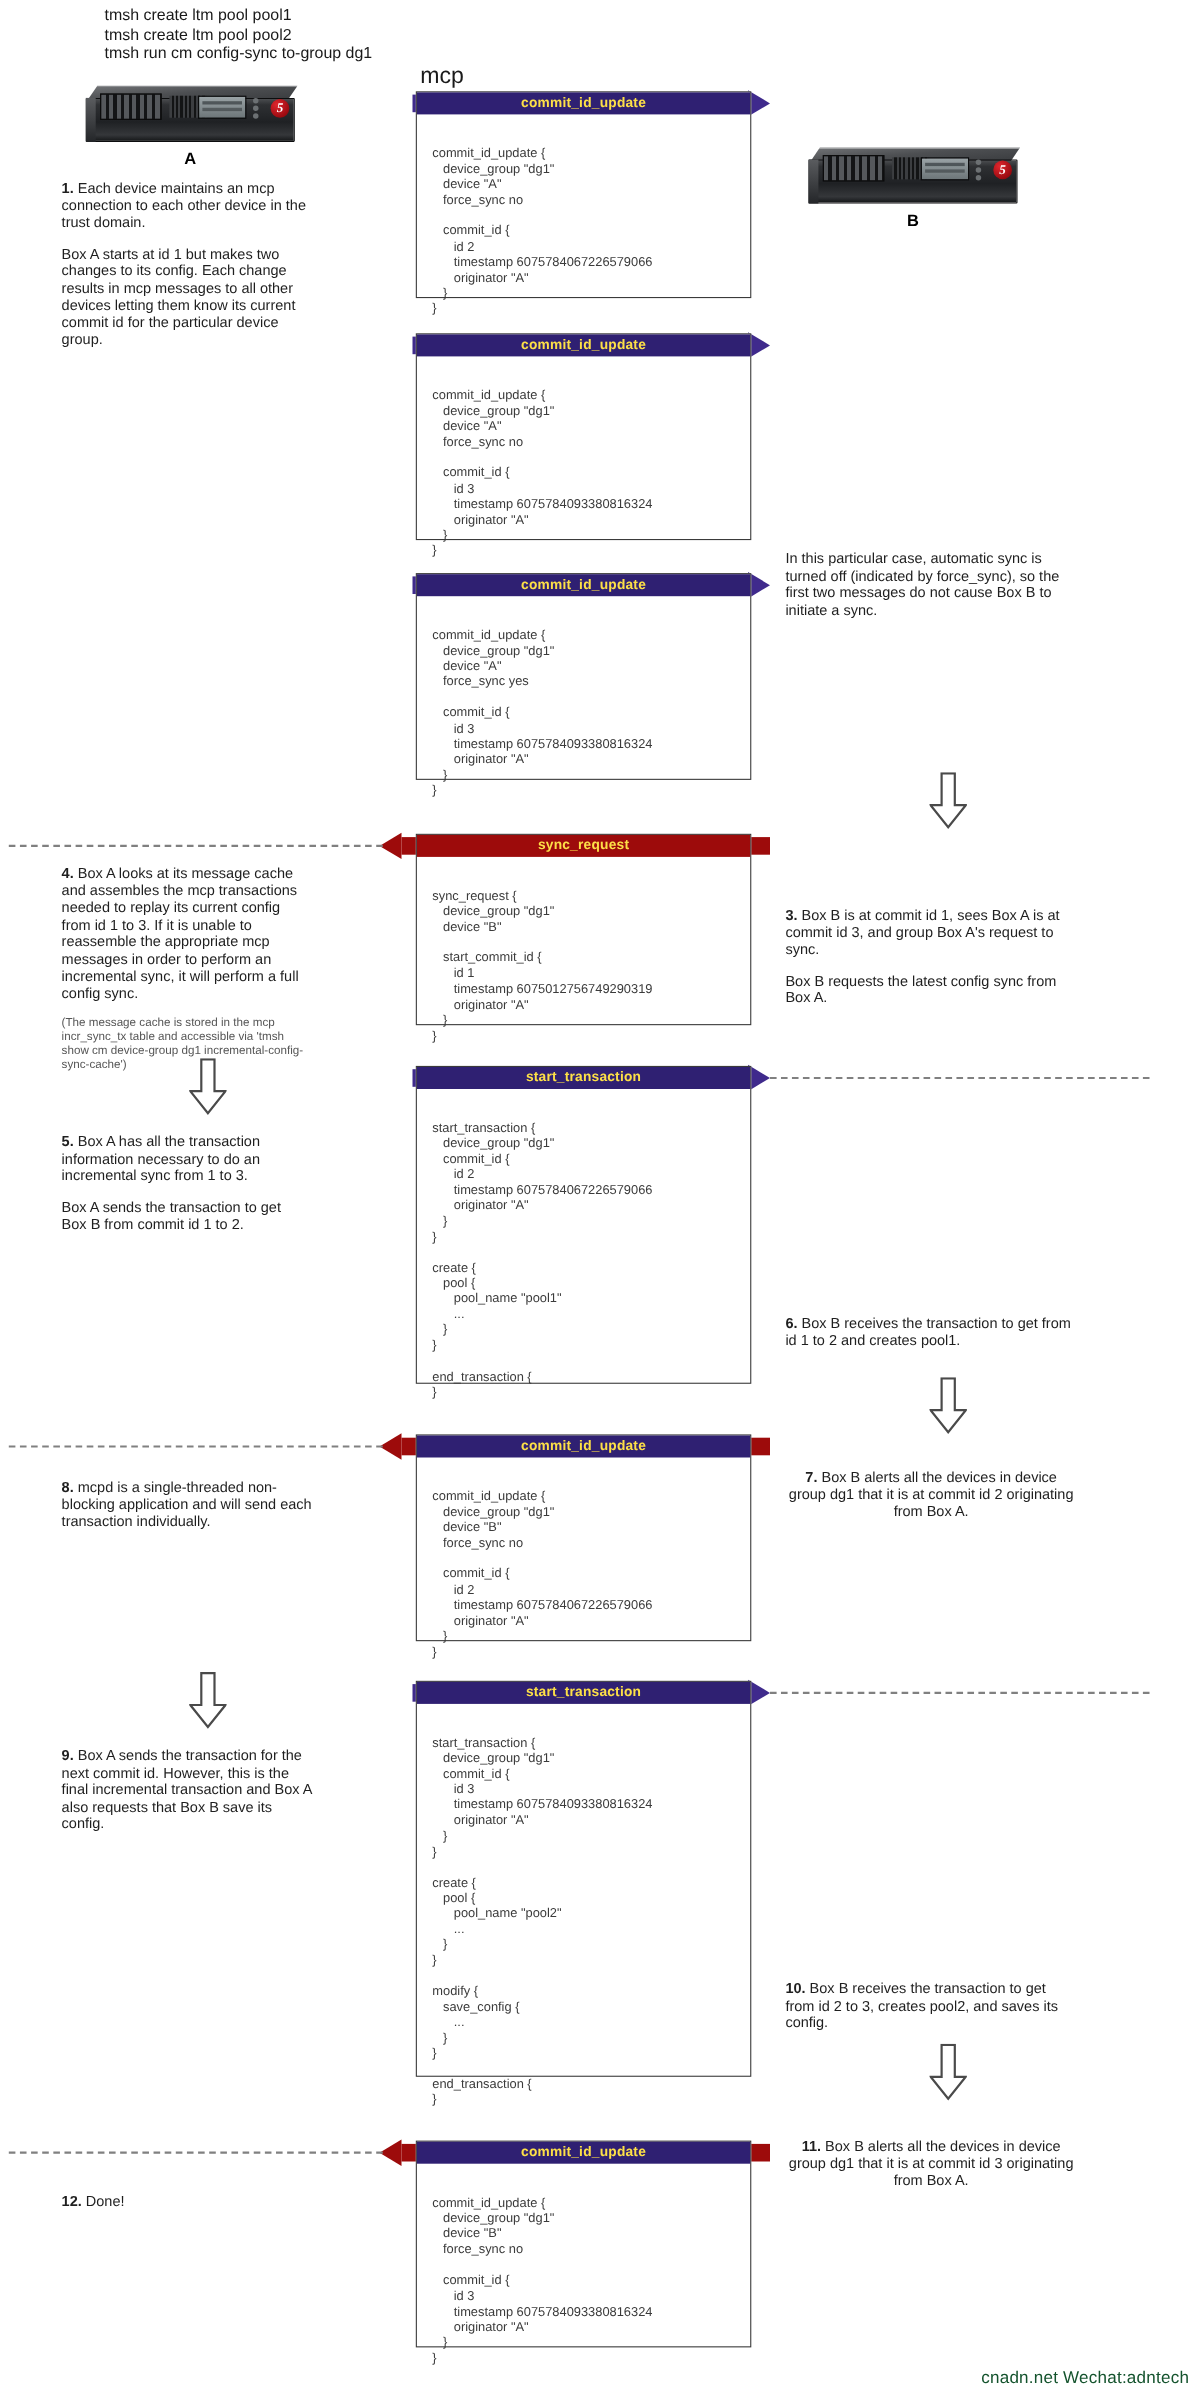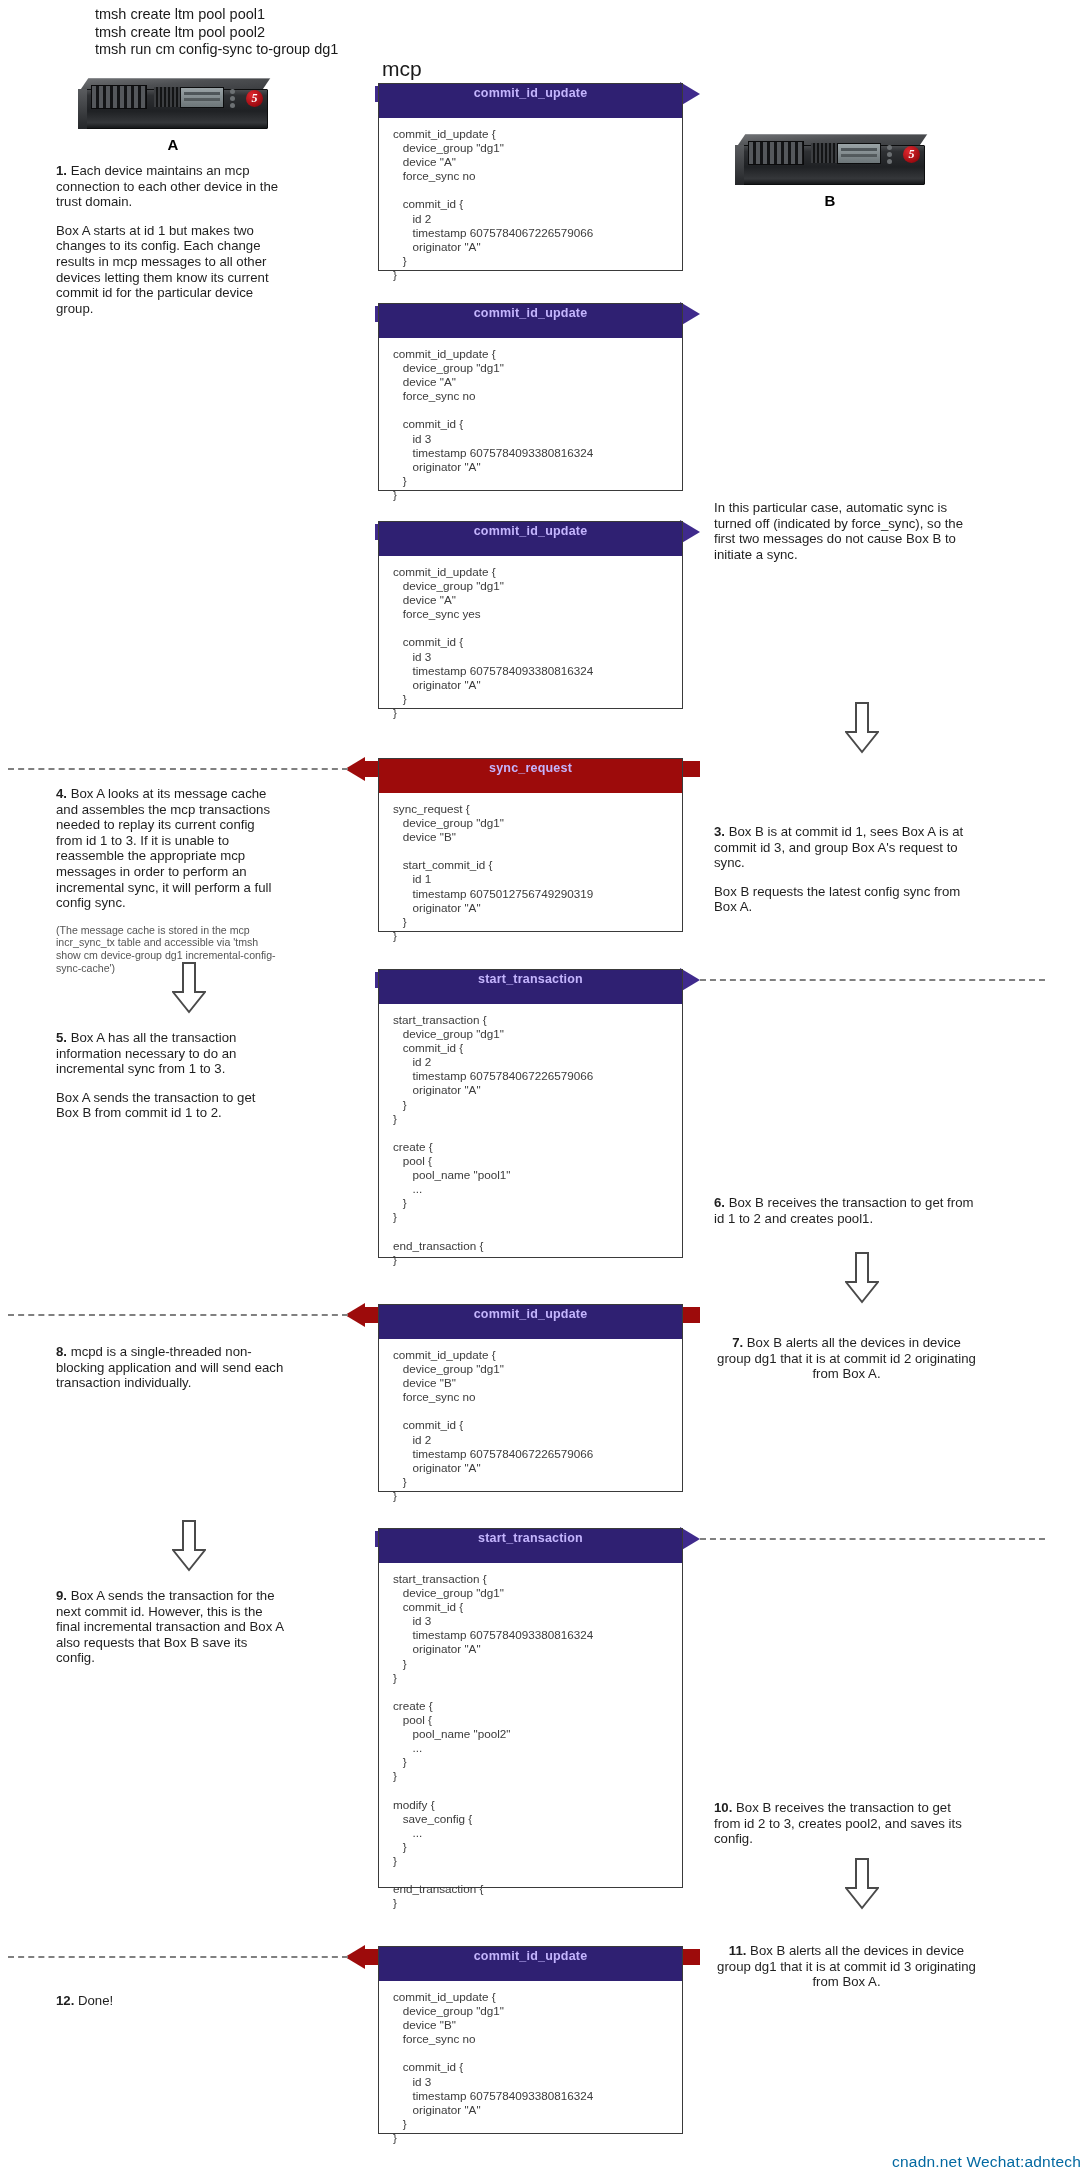--- a/index.html
+++ b/index.html
@@ -91,33 +91,34 @@
     left: 382px; top: 57px;
     font-size: 21px; color: #1a1a1a;
   }
 
   
   .msgbox {
     background: #ffffff;
     border: 1.5px solid #3a3a3a;
   }
   .msgbox .hdr {
-    height: 34px; line-height: 19px;
+    height: 20px; line-height: 19px;
     text-align: center;
-    color: #c4b5fd; font-size: 12.5px; font-weight: bold;
+    color: #fde047; font-size: 12.5px; font-weight: bold;
     letter-spacing: .2px;
   }
   .msgbox .hdr.purple { background: #2f2072; }
   .msgbox .hdr.red { background: #9d0b0b; }
   .msgbox .body {
     padding: 9px 0 8px 14px;
     font-size: 11.7px;
     line-height: 14.1px;
     color: #3b3b3b;
     white-space: pre;
+    margin-top: 20px;
   }
 
   
   .arrow-right, .arrow-left {
     position: absolute;
     height: 24px;
   }
   .arrow-right .shaft, .arrow-left .shaft {
     position: absolute; top: 4px; height: 16px;
   }
@@ -154,21 +155,21 @@
   .step .small {
     font-size: 10.6px;
     line-height: 12.6px;
     color: #555555;
   }
 
   
   #watermark {
     right: 8px; bottom: 4px;
     font-size: 15.5px;
-    color: #0369a1;
+    color: #14532d;
     letter-spacing: .2px;
   }
 </style>
 </head>
 <body>
 
 <div class="abs" id="cmd-list">tmsh create ltm pool pool1
 tmsh create ltm pool pool2
 tmsh run cm config-sync to-group dg1</div>
 

